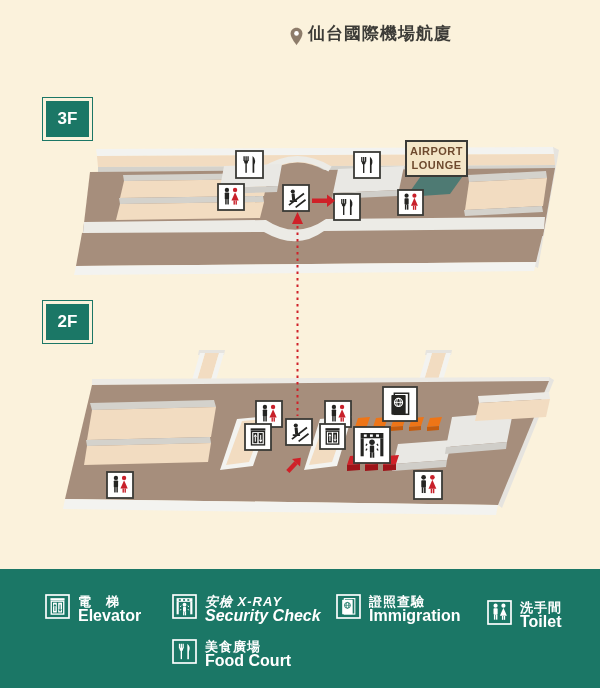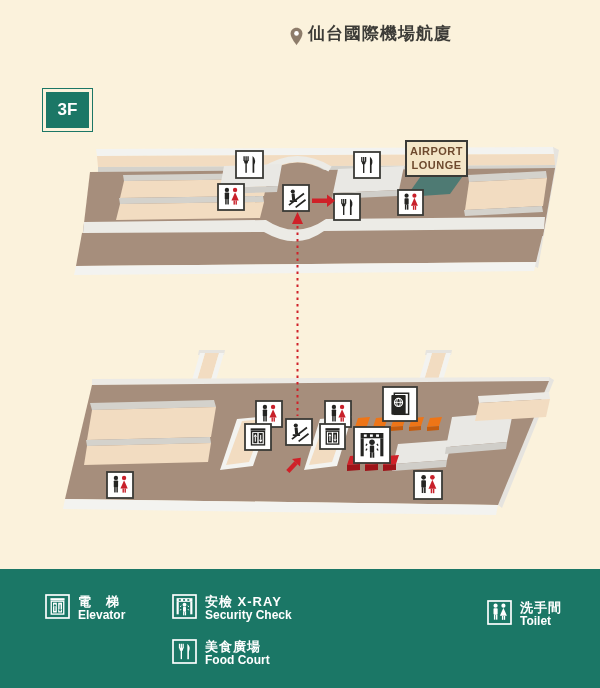--- a/index.html
+++ b/index.html
@@ -18,21 +18,21 @@
   .pin{width:13px;height:19px;margin-top:5px;margin-right:5px;flex:0 0 auto;}
   .titles{display:flex;flex-direction:row;}
   .title-zh{font-size:17px;font-weight:700;color:var(--title_ink);letter-spacing:1px;line-height:24px;}
   .title-en{font-size:14.5px;font-weight:400;color:var(--title_ink);line-height:21px;}
 
   
   .badge{position:absolute;width:43px;height:36px;background:var(--background);
          border:1.5px solid var(--legend_green);padding:3px;}
   .badge-inner{width:100%;height:100%;background:var(--legend_green);color:#fff;
          display:flex;align-items:center;justify-content:center;font-size:17px;font-weight:700;}
-  .badge-3f{left:42px;top:88px;text-align:center;}
+  .badge-3f{left:42px;top:97px;text-align:center;}
   .badge-2f{left:42px;top:300px;}
 
   
   .map{position:absolute;left:0;top:0;}
   .fill-brown{fill:var(--floor_brown);} .fill-tan{fill:var(--floor_tan);}
   .fill-wall{fill:var(--wall_gray);} .fill-face{fill:var(--face_white);}
   .fill-top{fill:#eceae5;} .fill-plat{fill:#e9e8e4;} .fill-shadow{fill:#d0cec9;}
   .fill-end{fill:#e6e4df;} .fill-gap{fill:#ecebe6;}
   .fill-teal{fill:var(--lounge_teal);}
   .fill-red{fill:var(--accent_red);} .fill-redd{fill:var(--accent_red_dark);}
@@ -43,39 +43,42 @@
   .sign-rect{fill:var(--sign_bg);stroke:#3a3a36;stroke-width:2;}
   .sign-text{fill:var(--sign_text);font-size:11px;font-weight:700;letter-spacing:.5px;}
 
   
   .legend{position:absolute;left:0;top:569px;width:600px;height:119px;background:var(--legend_green);}
   .legend-item{position:absolute;display:flex;align-items:flex-start;}
   .legend-icon{width:25px;height:25px;color:#fff;--bg:var(--legend_green);--p2:#fff;flex:0 0 auto;}
   .legend-box{fill:none;stroke:#fff;stroke-width:2;}
   .legend-text{margin-left:8px;color:#fff;display:flex;flex-direction:column;}
   .legend-zh{font-size:13px;font-weight:700;line-height:15px;letter-spacing:1px;}
-  .legend-en{font-size:12px;font-weight:700;line-height:13px;}
+  .legend-en{font-size:16px;font-weight:700;line-height:13px;}
 </style>
 </head>
 <body>
 
 <div class="canvas">
 
   <div class="header">
     <svg class="pin" viewBox="0 0 14 20">
       <path d="M7,0.5 C3.4,0.5 0.6,3.3 0.6,6.9 c0,4.8 6.4,12.4 6.4,12.4 s6.4,-7.6 6.4,-12.4 C13.4,3.3 10.6,0.5 7,0.5 Z" fill="var(--pin_brown)"></path>
       <circle cx="7" cy="6.7" r="2.5" fill="#fff"></circle>
     </svg>
     <div class="titles">
       <span class="title-zh">仙台國際機場航廈</span>
     </div>
   </div>
 
   <div class="badge badge-3f">
     <div class="badge-inner">3F</div>
+  </div>
+  <div class="badge badge-2f">
+    <div class="badge-inner">2F</div>
   </div>
 
   <svg class="map" width="600" height="688" viewBox="0 0 600 688">
     <defs>
       <symbol id="sym-toilet" viewBox="0 0 30 30">
         <circle cx="10.3" cy="6.8" r="2.5" fill="currentColor"></circle>
         <rect x="7.8" y="9.8" width="5" height="7.8" rx="1" fill="currentColor"></rect>
         <rect x="8.3" y="17.4" width="1.7" height="6.2" fill="currentColor"></rect>
         <rect x="10.8" y="17.4" width="1.7" height="6.2" fill="currentColor"></rect>
         <circle cx="19.7" cy="6.8" r="2.5" fill="var(--p2,currentColor)"></circle>
@@ -303,40 +306,50 @@
     <div class="legend-item" style="left:45px;top:25px;">
       <svg class="legend-icon" viewBox="0 0 30 30">
         <rect class="legend-box" x="1.2" y="1.2" width="27.6" height="27.6"></rect>
           <use href="#sym-elevator" width="30" height="30"></use>
         </svg>
       <div class="legend-text">
           <span class="legend-zh">電　梯</span>
         <span class="legend-en">Elevator</span>
         </div>
     </div>
-    <div class="legend-item" style="left:172px;top:25px;">
+    <div class="legend-item" style="left:172px;top:25px;font-style:italic;">
       <svg class="legend-icon" viewBox="0 0 30 30">
         <rect class="legend-box" x="1.2" y="1.2" width="27.6" height="27.6"></rect>
           <use href="#sym-scanner" width="30" height="30"></use>
         </svg>
       <div class="legend-text">
           <span class="legend-zh">安檢 X-RAY</span>
         <span class="legend-en">Security Check</span>
         </div>
     </div>
     <div class="legend-item" style="left:172px;top:70px;">
       <svg class="legend-icon" viewBox="0 0 30 30">
         <rect class="legend-box" x="1.2" y="1.2" width="27.6" height="27.6"></rect>
           <use href="#sym-food" width="30" height="30"></use>
         </svg>
       <div class="legend-text">
           <span class="legend-zh">美食廣場</span>
         <span class="legend-en">Food Court</span>
         </div>
     </div>
+    <div class="legend-item" style="left:336px;top:25px;">
+      <svg class="legend-icon" viewBox="0 0 30 30">
+        <rect class="legend-box" x="1.2" y="1.2" width="27.6" height="27.6"></rect>
+          <use href="#sym-passport" width="30" height="30"></use>
+        </svg>
+      <div class="legend-text">
+          <span class="legend-zh">證照查驗</span>
+        <span class="legend-en">Immigration</span>
+        </div>
+    </div>
     <div class="legend-item" style="left:487px;top:25px;margin-top:6px;">
       <svg class="legend-icon" viewBox="0 0 30 30">
         <rect class="legend-box" x="1.2" y="1.2" width="27.6" height="27.6"></rect>
           <use href="#sym-toilet" width="30" height="30"></use>
         </svg>
       <div class="legend-text">
           <span class="legend-zh">洗手間</span>
         <span class="legend-en">Toilet</span>
         </div>
     </div>

